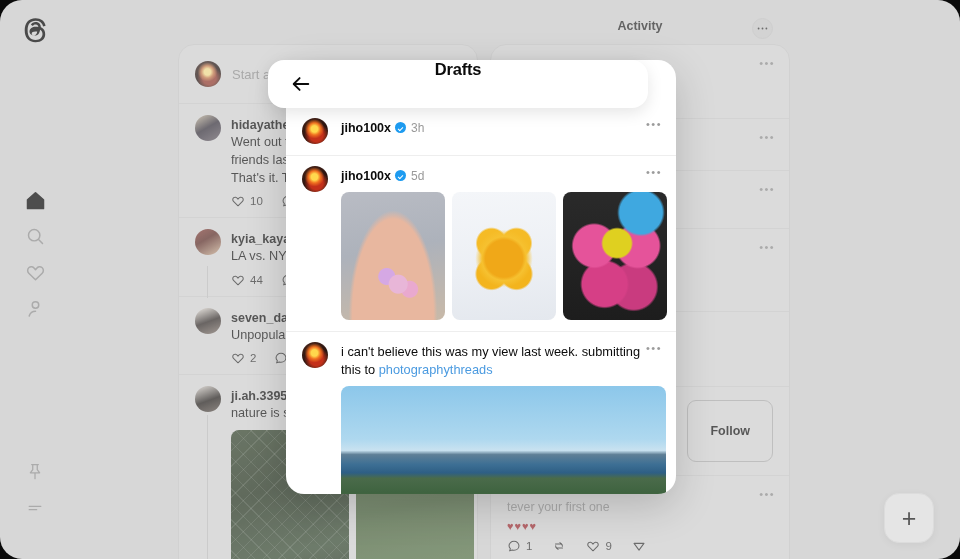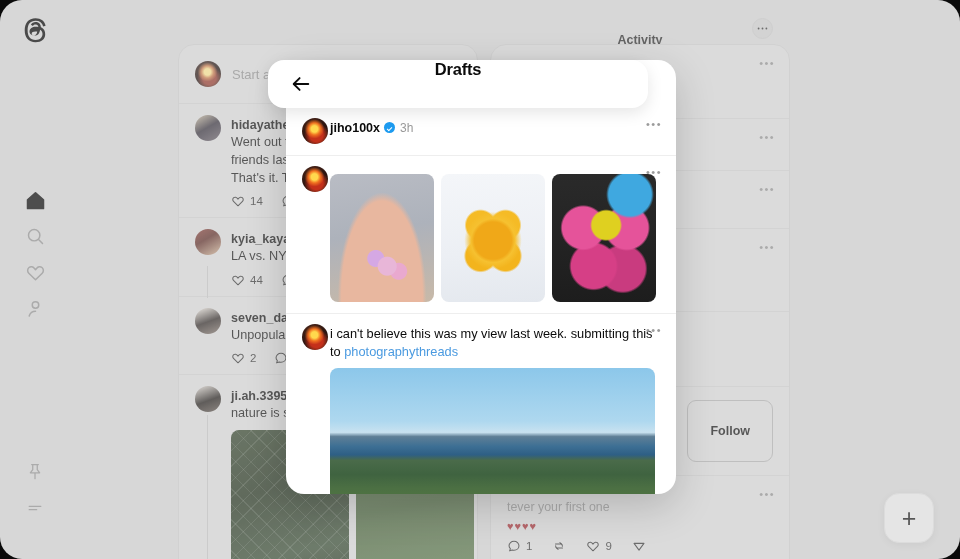--- a/index.html
+++ b/index.html
@@ -94,21 +94,21 @@
   
   #actcol {
     position: absolute; left: 490px; top: 44px;
     width: 300px; height: 520px;
     background: #cfcfcf;
     border: 1px solid #c2c2c2;
     border-top-left-radius: 16px; border-top-right-radius: 16px;
     overflow: hidden;
   }
   #acttitle {
-    position: absolute; left: 490px; top: 33px; width: 300px;
+    position: absolute; left: 490px; top: 19px; width: 300px;
     text-align: center; font-size: 12.5px; font-weight: 700; color: #2e2e2e;
   }
   #actmore {
     position: absolute; left: 752px; top: 18px;
     width: 21px; height: 21px; border-radius: 50%;
     background: #c4c4c4; border: 1px solid #bdbdbd;
     display: flex; align-items: center; justify-content: center;
     color: #3b3b3b; font-size: 11px; letter-spacing: 1px;
   }
   .arow { padding: 13px 16px; border-bottom: 1px solid #c4c4c4; position: relative; min-height: 52px; }
@@ -171,21 +171,21 @@
     width: 100%; text-align: center;
     font-size: 16.5px; font-weight: 700; color: #0b0b0b;
     letter-spacing: -.2px;
   }
 
   .draft { padding: 10px 16px 11px 16px; border-bottom: 1px solid #eee; position: relative; }
   .draft .dots {
     position: absolute; right: 14px; top: 10px; color: #9b9b9b;
     font-size: 11px; letter-spacing: 1.5px;
   }
-  .d-head { display: flex; gap: 2px; align-items: flex-start; }
+  .d-head { display: flex; gap: 13px; align-items: flex-start; }
   .d-av { width: 26px; height: 26px; border-radius: 50%; flex: 0 0 26px; overflow: hidden; }
   .d-name { font-size: 12.5px; font-weight: 700; color: #0b0b0b; }
   .d-verif {
     display: inline-block; width: 11px; height: 11px; border-radius: 50%;
     background: #1d9bf0; vertical-align: -1px; margin-left: 4px; position: relative;
   }
   .d-verif::after {
     content: ""; position: absolute; left: 3px; top: 4.5px;
     width: 4px; height: 2px; border-left: 1.4px solid #fff; border-bottom: 1.4px solid #fff;
     transform: rotate(-45deg);
@@ -315,21 +315,21 @@
           <div class="post-body">
             <div><span class="uname">hidayathere2</span><span class="vbadge"></span></div>
             <div class="ptext">Went out to c</div>
             <div class="ptext">friends last n</div>
             <div class="ptext">That's it. Tha</div>
             <div class="actions">
               <span class="act">
                 <svg viewBox="0 0 24 24" width="14" height="14" fill="none" stroke="currentColor" stroke-width="1.8">
                     <path d="M12 20.2 4.3 12.8C2.5 11 2.6 7.9 4.6 6.3c1.9-1.5 4.6-1 6 .8l1.4 1.7 1.4-1.7c1.4-1.8 4.1-2.3 6-.8 2 1.6 2.1 4.7.3 6.5z" stroke-linejoin="round"></path>
                   </svg>
-                <i style="font-style:normal">14</i>
+                <i style="font-style:normal">10</i>
               </span>
               <span class="act">
                 <svg viewBox="0 0 24 24" width="14" height="14" fill="none" stroke="currentColor" stroke-width="1.8">
                     <path d="M20.5 11.5c0 4.3-3.8 7.7-8.5 7.7-1 0-2-.2-2.9-.5l-4.6 1.6 1.3-3.9c-1.4-1.3-2.3-3-2.3-4.9 0-4.2 3.8-7.7 8.5-7.7s8.5 3.5 8.5 7.7z" stroke-linejoin="round"></path>
                   </svg>
                 <i style="font-style:normal">4</i>
               </span>
             </div>
           </div>
         </div>
@@ -500,20 +500,21 @@
             <div><span class="d-name">jiho100x</span><span class="d-verif"></span><span class="d-time">3h</span></div>
           </div>
         </div>
       </div>
 
       <div class="draft">
         <div class="dots">•••</div>
         <div class="d-head">
           <div class="d-av av-fire"></div>
           <div style="flex:1;min-width:0">
+            <div><span class="d-name">jiho100x</span><span class="d-verif"></span><span class="d-time">5d</span></div>
             <div class="mediarow">
               <div class="media img-ring" style="width:104px;height:128px"></div>
               <div class="media img-jelly" style="width:104px;height:128px"></div>
               <div class="media img-balloon" style="width:104px;height:128px"></div>
             </div>
           </div>
         </div>
       </div>
 
       <div class="draft" style="border-bottom:none">

